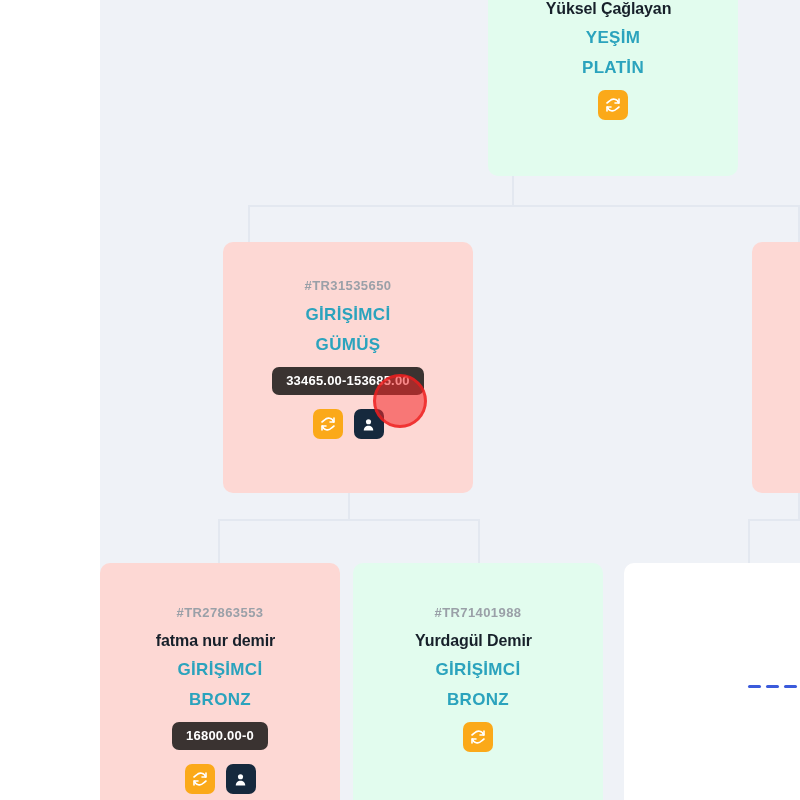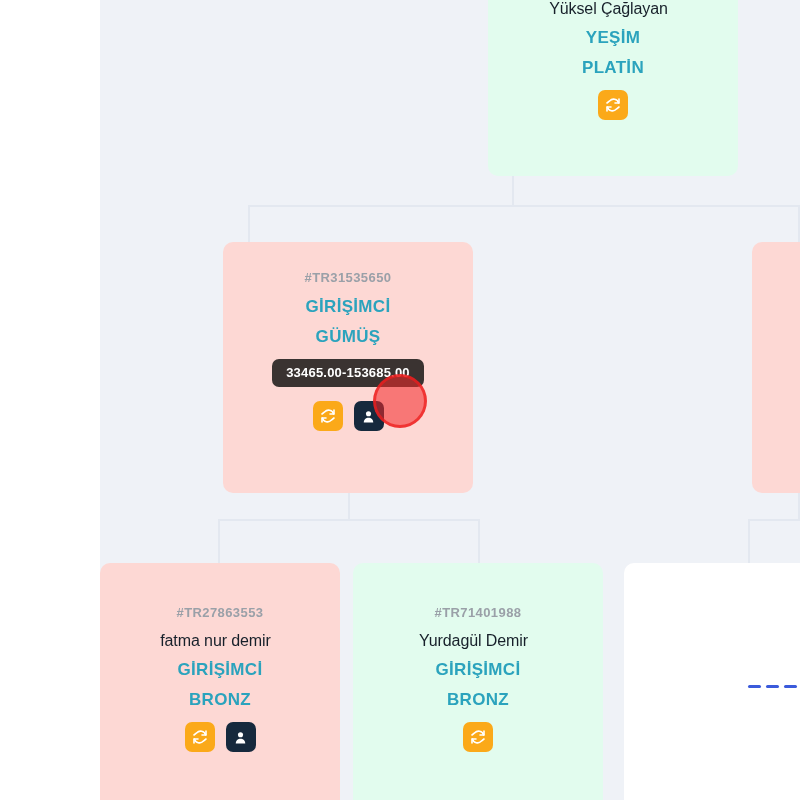--- a/index.html
+++ b/index.html
@@ -57,21 +57,21 @@
   .card-id {
     font-size: 13px;
     font-weight: 700;
     color: #9aa0a8;
     letter-spacing: 0.4px;
     margin: 0 0 12px 0;
     white-space: nowrap;
   }
   .card-name {
     font-size: 16px;
-    font-weight: 400;
+    font-weight: 700;
     color: #17202a;
     margin: 0 9px 10px 0;
     white-space: nowrap;
     letter-spacing: -0.1px;
   }
   .card-role, .card-rank {
     font-size: 17px;
     font-weight: 700;
     color: #2ba3bd;
     margin: 0 0 10px 0;
@@ -178,21 +178,21 @@
             <path d="M3.5 15a8 8 0 0 0 13.6 3.1L21 15"></path>
           </svg>
         </span>
       </button>
     </div>
   </div>
 
   <div class="card card-pink" style="left:752px; top:242px; width:250px; height:251px;">
   </div>
 
-  <div class="card card-pink" style="left:223px; top:242px; width:250px; height:251px; padding-top:28px;">
+  <div class="card card-pink" style="left:223px; top:242px; width:250px; height:251px; padding-top:36px;">
     <div class="card-id">#TR31535650</div>
     <div class="card-role">GİRİŞİMCİ</div>
     <div class="card-rank">GÜMÜŞ</div>
     <div class="card-badge">33465.00-153685.00</div>
     <div class="btn-row">
       <button class="icon-btn btn-refresh">
         <span>
           <svg width="16" height="16" viewBox="0 0 24 24" fill="none" stroke="#ffffff" stroke-width="2.4" stroke-linecap="round" stroke-linejoin="round">
             <polyline points="21 3 21 9 15 9"></polyline>
             <polyline points="3 21 3 15 9 15"></polyline>
@@ -210,20 +210,21 @@
         </span>
       </button>
     </div>
   </div>
 
   <div class="card card-pink" style="left:100px; top:563px; width:240px; height:251px; padding-top:42px;">
     <div class="card-id">#TR27863553</div>
     <div class="card-name">fatma nur demir</div>
     <div class="card-role">GİRİŞİMCİ</div>
     <div class="card-rank">BRONZ</div>
+    <div class="card-badge">16800.00-0</div>
     <div class="btn-row">
       <button class="icon-btn btn-refresh">
         <span>
           <svg width="16" height="16" viewBox="0 0 24 24" fill="none" stroke="#ffffff" stroke-width="2.4" stroke-linecap="round" stroke-linejoin="round">
             <polyline points="21 3 21 9 15 9"></polyline>
             <polyline points="3 21 3 15 9 15"></polyline>
             <path d="M20.5 9a8 8 0 0 0-13.6-3.1L3 9"></path>
             <path d="M3.5 15a8 8 0 0 0 13.6 3.1L21 15"></path>
           </svg>
         </span>

